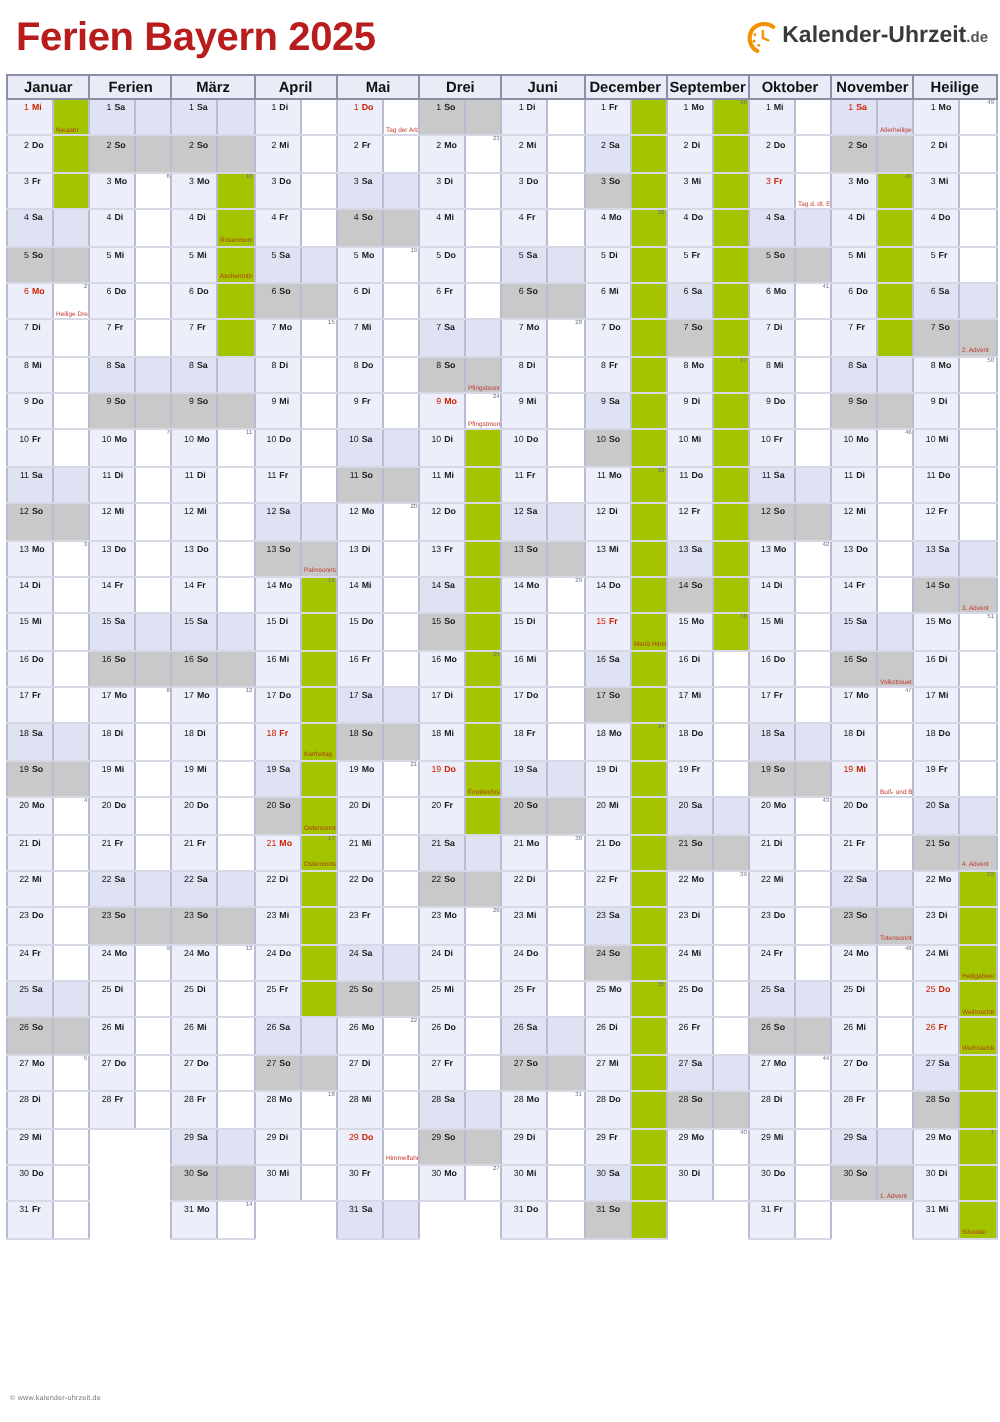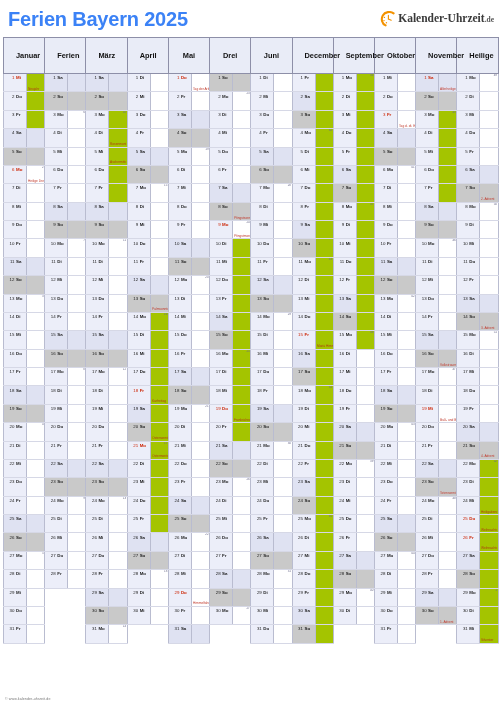--- a/index.html
+++ b/index.html
@@ -12,29 +12,28 @@
     overflow:hidden;
   }
   #page{position:relative;width:500px;height:711px;}
 
   
   .header{
     position:absolute; left:0; top:0; width:500px; height:36px;
   }
   .title{
     position:absolute; left:8px; top:8px;
-    font-size:20px; font-weight:bold; color:#3b82f6;
+    font-size:20px; font-weight:bold; color:#b91c1c;
     letter-spacing:-0.2px;
     white-space:nowrap;
   }
   .logo{
     position:absolute; right:6px; top:9px;
     display:flex; align-items:center; gap:2px;
     height:20px;
-    font-family:Liberation Serif, serif;
   }
   .logo-mark{width:16px;height:16px;display:block;}
   .logo-text{
     font-size:11.5px; font-weight:bold; color:#3a3a3a;
     white-space:nowrap; line-height:1;
   }
   .logo-text .tld{font-size:7.5px;font-weight:bold;color:#555;}
 
   
   .cal{
@@ -48,21 +47,21 @@
   .cal col.cnote{width:18.2px;}
 
   .cal th.month{
     height:11px;
     font-size:7.4px;
     font-weight:bold;
     color:#111;
     background:#e9ecf7;
     border:1px solid #8d8fa8;
     text-align:center;
-    padding:12px;
+    padding:0;
     line-height:11px;
   }
   .cal td{
     padding:0;
     border-left:1px solid #b9bcd0;
     border-right:1px solid #b9bcd0;
     border-top:1px solid #d6d8e6;
     border-bottom:1px solid #d6d8e6;
     height:16.2px;
     vertical-align:top;

